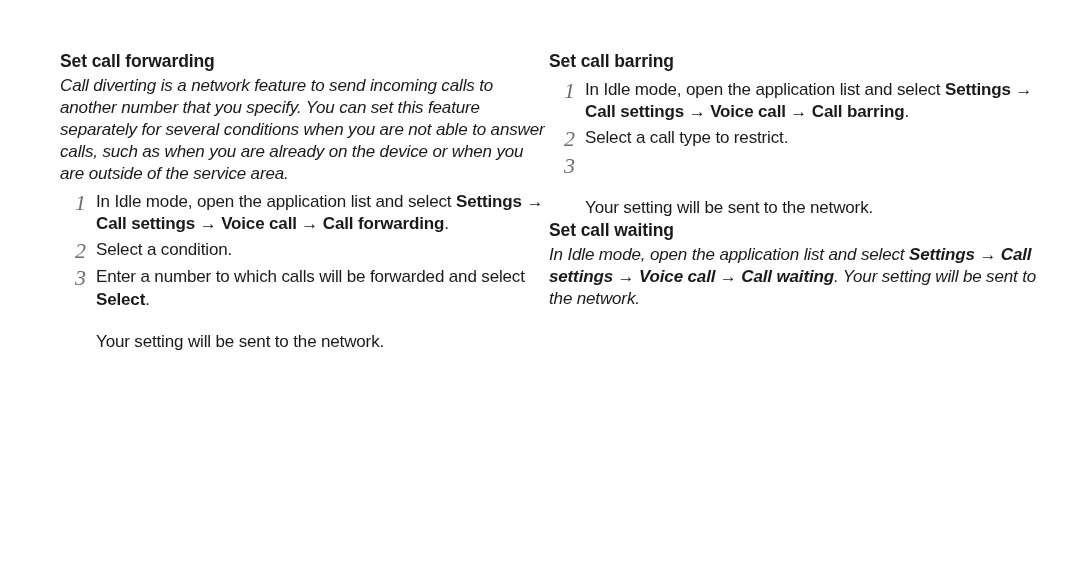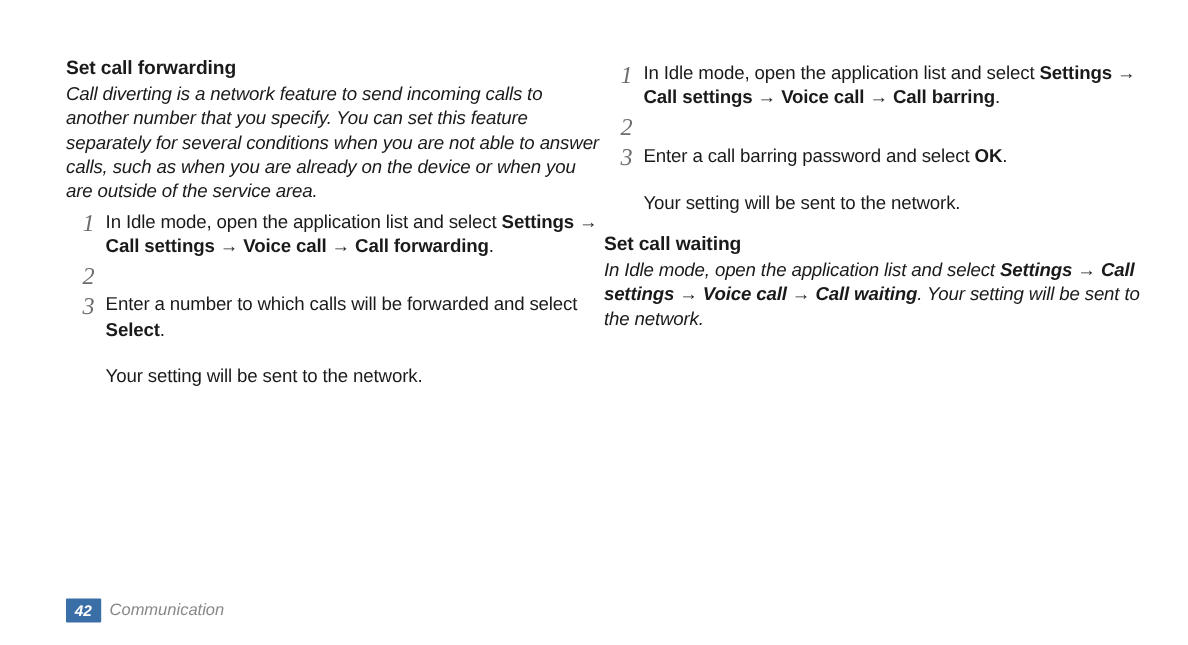--- a/index.html
+++ b/index.html
@@ -29,21 +29,20 @@
     flex: 1;
     min-width: 0;
   }
   h3 {
     font-size: 17.5px;
     font-weight: 700;
     margin: 0 0 2px 0;
     letter-spacing: -0.1px;
   }
   h3.gap-above {
-    margin-top: 14px;
   }
   p {
     margin: 0 0 4px 0;
     letter-spacing: -0.15px;
     font-style: italic;
   }
   .steps {
     margin-top: 6px;
   }
   .step {
@@ -108,57 +107,53 @@
 
       <div class="steps">
         <div class="step">
           <div class="num">1</div>
           <div class="txt">
             <span>In Idle mode, open the application list and select </span><span class="b">Settings → Call settings → Voice call → Call forwarding</span><span>.</span>
           </div>
         </div>
         <div class="step">
           <div class="num">2</div>
+          <div class="txt">Select a condition.</div>
         </div>
         <div class="step">
           <div class="num">3</div>
           <div class="txt">
             <span>Enter a number to which calls will be forwarded and select </span><span class="b">Select</span><span>.</span>
           </div>
         </div>
         <div class="continuation">Your setting will be sent to the network.</div>
       </div>
     </div>
 
     <div class="col">
+      <h3>Set call barring</h3>
 
       <div class="steps">
         <div class="step">
           <div class="num">1</div>
           <div class="txt">
             <span>In Idle mode, open the application list and select </span><span class="b">Settings → Call settings → Voice call → Call barring</span><span>.</span>
           </div>
         </div>
         <div class="step">
           <div class="num">2</div>
+          <div class="txt">Select a call type to restrict.</div>
         </div>
         <div class="step">
           <div class="num">3</div>
-          <div class="txt">
-            <span>Enter a call barring password and select </span><span class="b">OK</span><span>.</span>
-          </div>
         </div>
         <div class="continuation">Your setting will be sent to the network.</div>
       </div>
 
       <h3 class="gap-above">Set call waiting</h3>
       <p>
         <span>In Idle mode, open the application list and select </span><span class="b">Settings → Call settings → Voice call → Call waiting</span><span>. Your setting will be sent to the network.</span>
       </p>
     </div>
 
   </div>
 
-  <div class="footer">
-    <span class="pagenum">42</span>
-    <span class="section">Communication</span>
-  </div>
 </div>
 
 </body></html>

